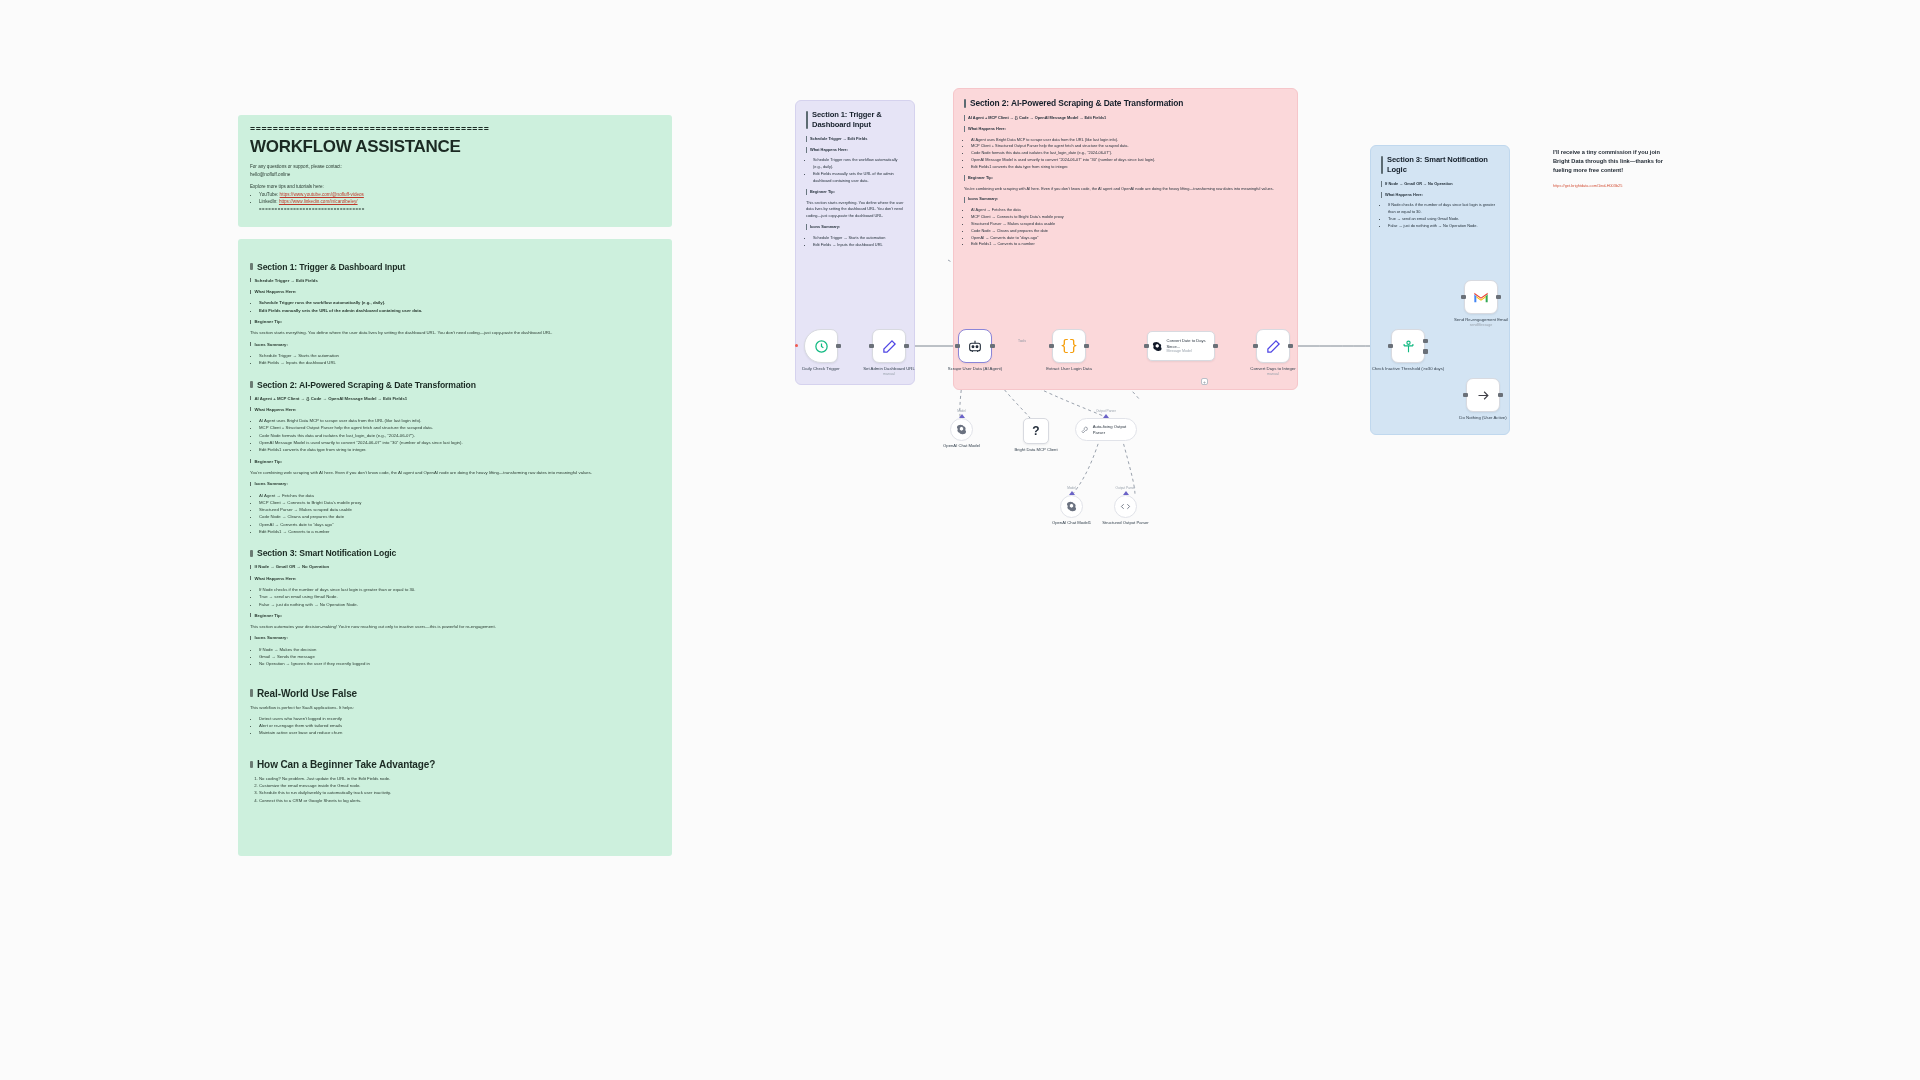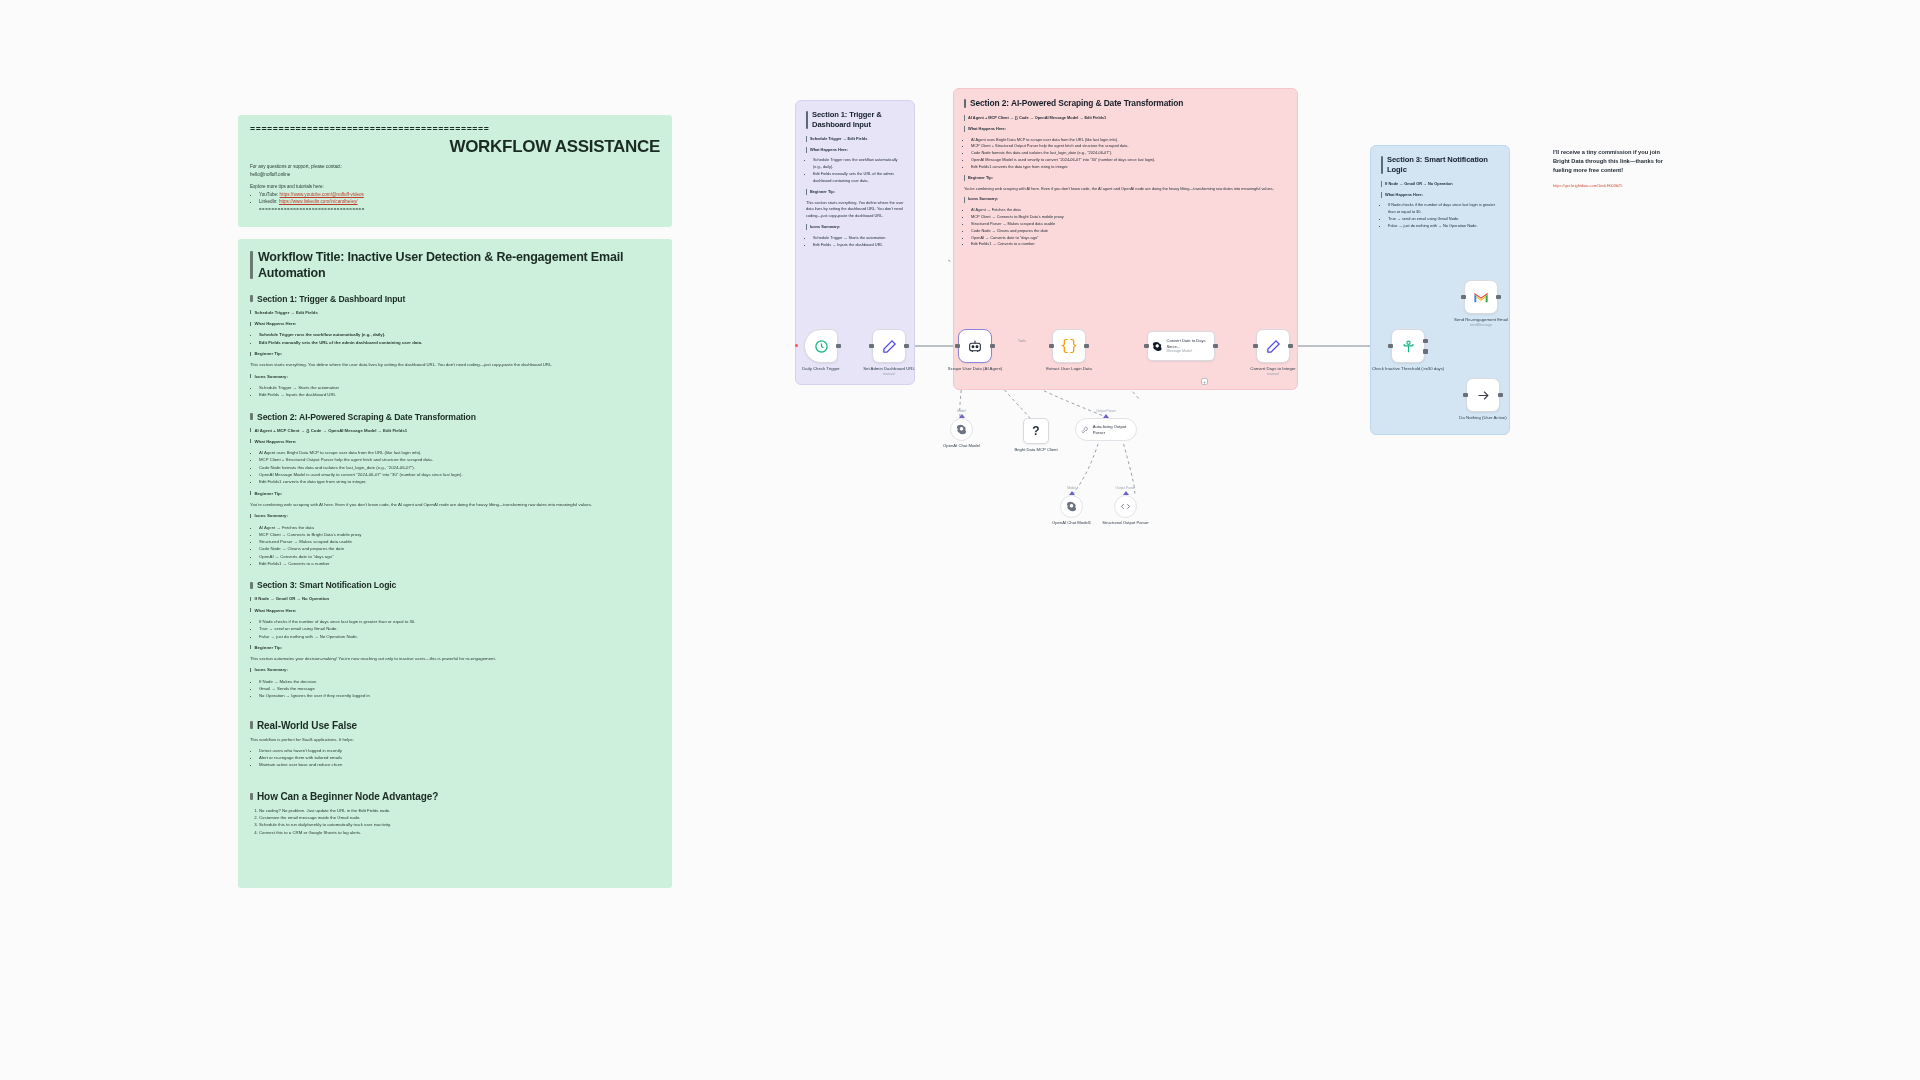--- a/index.html
+++ b/index.html
@@ -16,21 +16,21 @@
   .doc-card {
     background: #cdf0dd; border-radius: 3px; padding: 10px 12px 14px 12px;
     color: #1b2a23;
   }
   .doc-card + .doc-card { margin-top: 12px; }
   .eqline {
     font-family: "Liberation Mono", monospace; font-size: 8.5px;
     letter-spacing: .6px; color: #1b2a23; white-space: nowrap;
     overflow: hidden; margin-bottom: 2px; font-weight: 700;
   }
-  .wa-title { font-size: 17px; font-weight: 800; letter-spacing: -.3px; margin: 2px 0 6px; text-align: right; }
+  .wa-title { font-size: 17px; font-weight: 800; letter-spacing: -.3px; margin: 2px 0 6px; }
   .tiny { font-size: 4.6px; line-height: 1.65; color: #2a3a31; }
   .tiny.sp { margin-top: 5px; }
   .tiny ul { list-style: disc; margin-left: 9px; }
   .tiny a, .lnk { color: #c0392b; text-decoration: underline; }
   .h1doc {
     font-size: 12.5px; font-weight: 800; line-height: 1.28; letter-spacing: -.2px;
     padding-left: 8px; position: relative; margin-bottom: 2px;
   }
   .h1doc::before, .h2doc::before {
     content: ""; position: absolute; left: 0; top: .18em; bottom: .18em;
@@ -164,21 +164,20 @@
           <li>
             <span>LinkedIn:</span>
             <span class="lnk">https://www.linkedin.com/in/carolbeley/</span>
           </li>
         </ul>
       </div>
       <div class="eqline" style="font-size:4.2px;margin-left:9px;margin-top:1px">==================================</div>
     </div>
 
     <div class="doc-card">
-      <div class="h1doc">Workflow Title: Inactive User Detection &amp; Re-engagement Email Automation</div>
 
       <div class="h2doc">Section 1: Trigger &amp; Dashboard Input</div>
       <div class="meta"><span class="barlbl">Schedule Trigger → Edit Fields</span></div>
       <div class="meta"><span class="barlbl">What Happens Here:</span></div>
       <div class="meta">
           <ul>
         <li><b>Schedule Trigger runs the workflow automatically (e.g., daily).</b></li>
         <li><b>Edit Fields manually sets the URL of the admin dashboard containing user data.</b></li>
       </ul>
         </div>
@@ -242,21 +241,21 @@
       <div class="h2doc" style="font-size:10px;margin-top:20px">Real-World Use False</div>
       <div class="meta">This workflow is perfect for SaaS applications. It helps:</div>
       <div class="meta">
           <ul>
         <li>Detect users who haven't logged in recently</li>
         <li>Alert or re-engage them with tailored emails</li>
         <li>Maintain active user base and reduce churn</li>
       </ul>
         </div>
 
-      <div class="h2doc" style="font-size:10px;margin-top:22px">How Can a Beginner Node Advantage?</div>
+      <div class="h2doc" style="font-size:10px;margin-top:22px">How Can a Beginner Take Advantage?</div>
       <div class="meta">
           <ol>
         <li>No coding? No problem. Just update the URL in the Edit Fields node.</li>
         <li>Customize the email message inside the Gmail node.</li>
         <li>Schedule this to run daily/weekly to automatically track user inactivity.</li>
         <li>Connect this to a CRM or Google Sheets to log alerts.</li>
       </ol>
         </div>
       <div style="height:34px"></div>
     </div>

